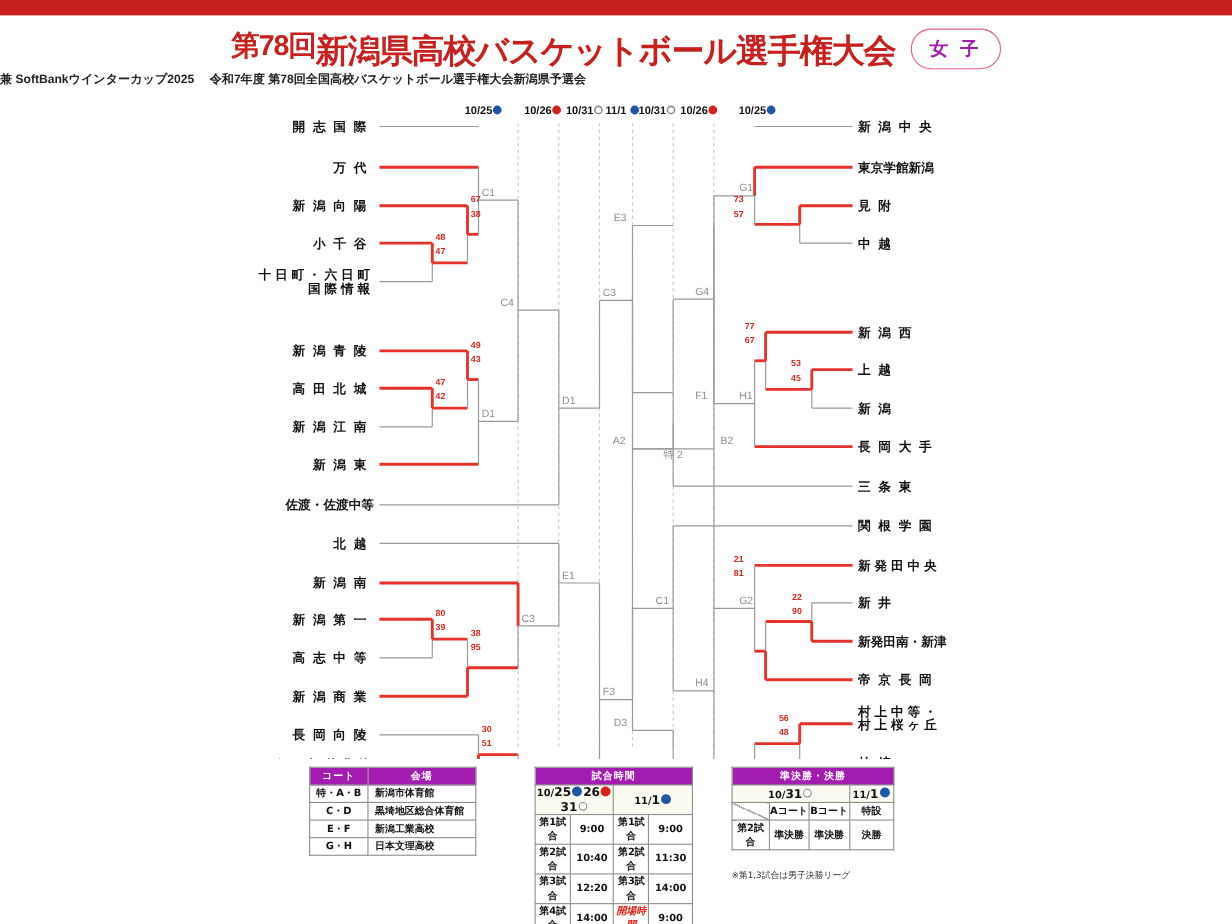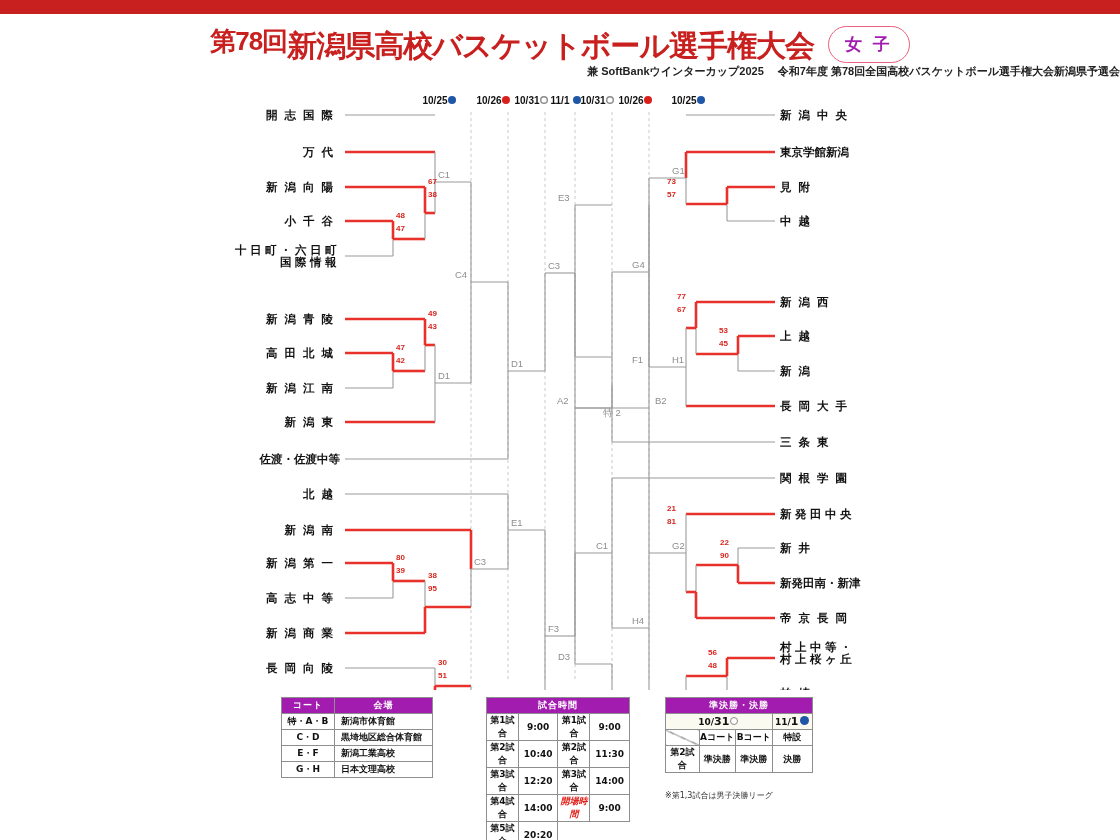--- a/index.html
+++ b/index.html
@@ -11,21 +11,21 @@
   .topbar{position:absolute;left:0;top:0;width:1120px;height:14px;background:#c8201e;}
   .header{position:absolute;left:0;top:14px;width:1120px;height:76px;}
   .title-row{position:absolute;left:0;top:10px;width:1120px;text-align:center;
     white-space:nowrap;}
   .t-no{font-size:26px;font-weight:bold;color:#c8201e;letter-spacing:-1px;
         vertical-align:6px;}
   .t-main{font-size:30px;font-weight:bold;color:#c8201e;letter-spacing:-1px;}
   .badge{display:inline-block;border:1.6px solid #e8607f;border-radius:22px;
     color:#a21caf;font-size:17px;font-weight:bold;padding:6px 16px;margin-left:14px;
     vertical-align:6px;letter-spacing:3px;}
-  .subtitle{position:absolute;left:0;top:50px;width:1120px;text-align:right;
+  .subtitle{position:absolute;left:0;top:50px;width:1120px;text-align:left;
     font-size:11px;font-weight:bold;color:#222;letter-spacing:0px;white-space:nowrap;}
   .subtitle .gap{display:inline-block;width:14px;}
 
   #bracket{position:absolute;left:0;top:90px;}
   .tm{font-size:11.5px;fill:#111;font-weight:bold;letter-spacing:0px;
       font-family:"DejaVu Sans",sans-serif;}
   .tmsp{letter-spacing:7px;}
   .tmsp2{letter-spacing:3.5px;}
   .lbl{font-size:9.5px;fill:#8d8d8d;font-family:"Liberation Sans",sans-serif;}
   .scr{font-size:8px;fill:#d9251d;font-weight:bold;font-family:"Liberation Sans",sans-serif;}
@@ -425,20 +425,28 @@
   </tr>
 </tbody>
   </table>
 
 <table class="tbl" style="left:486px;top:697px;width:144px;">
   <tbody>
       <tr>
     <th class="hdr" colspan="4">試合時間</th>
   </tr>
   <tr>
+    <td class="sub" colspan="2">
+      <span style="font-size:9px">10/</span><span style="font-size:11px">25</span><span class="cdot cd-blue"></span><span style="font-size:11px">26</span><span class="cdot cd-red"></span><span style="font-size:11px">31</span><span class="cdot cd-gray"></span>
+    </td>
+    <td class="sub" colspan="2">
+      <span style="font-size:9px">11/</span><span style="font-size:11px">1</span><span class="cdot cd-blue"></span>
+    </td>
+  </tr>
+  <tr>
     <td style="width:45px">第1試合</td>
     <td style="width:45px">9:00</td>
     <td style="width:45px">第1試合</td>
     <td style="width:45px">9:00</td>
   </tr>
   <tr>
     <td>第2試合</td>
     <td>10:40</td>
     <td>第2試合</td>
     <td>11:30</td>

